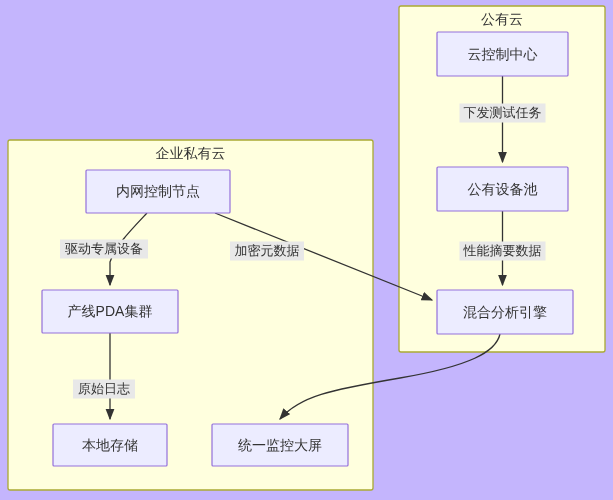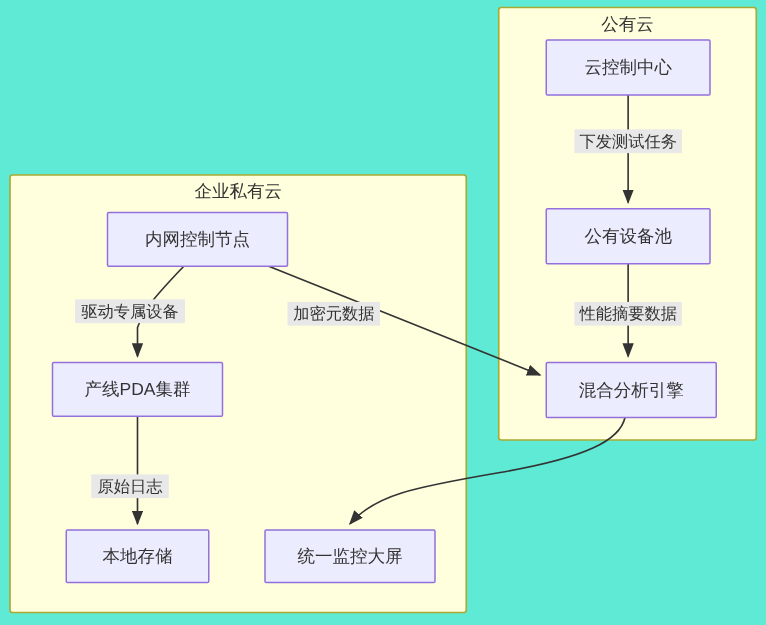--- a/index.html
+++ b/index.html
@@ -4,21 +4,21 @@
 <style>
   html, body {
     margin: 0;
     padding: 0;
     background: #ffffff;
   }
   #canvas {
     position: relative;
     width: 613px;
     height: 500px;
-    background: #5eead4;
+    background: #c4b5fd;
     font-family: "Liberation Sans", "DejaVu Sans", sans-serif;
     overflow: hidden;
   }
   svg.diagram {
     position: absolute;
     left: 0;
     top: 0;
     width: 613px;
     height: 500px;
   }

